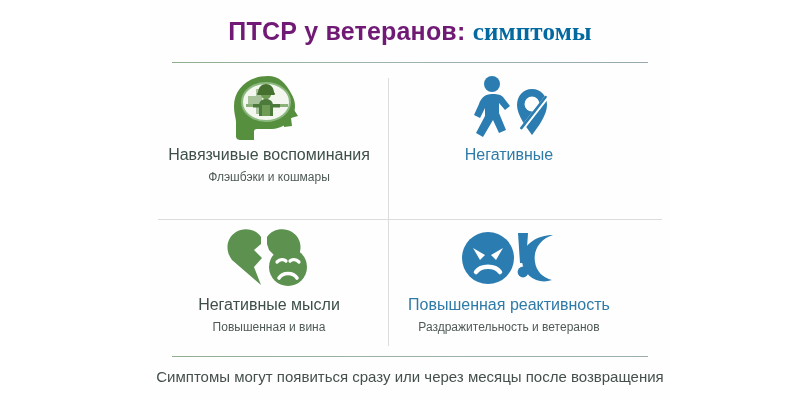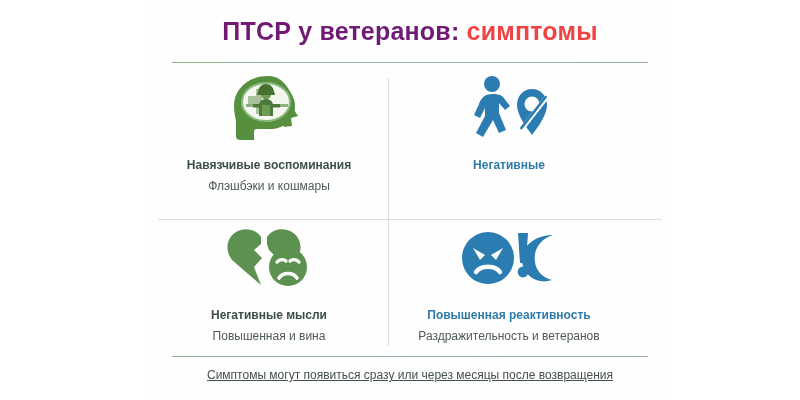--- a/index.html
+++ b/index.html
@@ -38,21 +38,21 @@
     text-align: center;
   }
   .title {
     font-size: 25px;
     font-weight: bold;
     letter-spacing: 0.2px;
     line-height: 1.1;
     white-space: nowrap;
   }
   .title .t-dark { color: #701a75; }
-  .title .t-blue { color: #ef4444; }
+  .title .t-blue { color: #0369a1; font-family: Liberation Serif, serif; }
 
   .title-rule {
     position: absolute;
     left: 22px;
     top: 62px;
     width: 476px;
     height: 1px;
     background: linear-gradient(to right, #8fae8e 0%, #9fb4ae 45%, #97a9b2 100%);
   }
 
@@ -93,24 +93,24 @@
   .cell-bl { left: 0;    top: 150px; }
   .cell-br { left: 240px; top: 150px; }
 
   .icon-box {
     height: 72px;
     display: flex;
     align-items: center;
     justify-content: center;
   }
   .cell-label {
-    font-size: 12px;
-    font-weight: bold;
+    font-size: 16px;
+    font-weight: normal;
     line-height: 1.15;
-    margin-top: 15px;
+    margin-top: 2px;
     white-space: nowrap;
   }
   .cell-sub {
     font-size: 12px;
     color: #4f5a57;
     line-height: 1.2;
     margin-top: 6px;
     white-space: nowrap;
   }
   .label-green { color: #3d4f48; }
@@ -124,24 +124,23 @@
     width: 476px;
     height: 1px;
     background: linear-gradient(to right, #93ad92 0%, #9db2a6 50%, #9aaead 100%);
   }
   .footer-text {
     position: absolute;
     left: 0;
     top: 368px;
     width: 520px;
     text-align: center;
-    font-size: 12px;
+    font-size: 15px;
     color: #45504d;
     white-space: nowrap;
-    text-decoration: underline;
   }
 </style>
 </head>
 <body>
 
 <div class="slide">
   <div class="panel">
 
     <div class="title-wrap">
       <div class="title">

